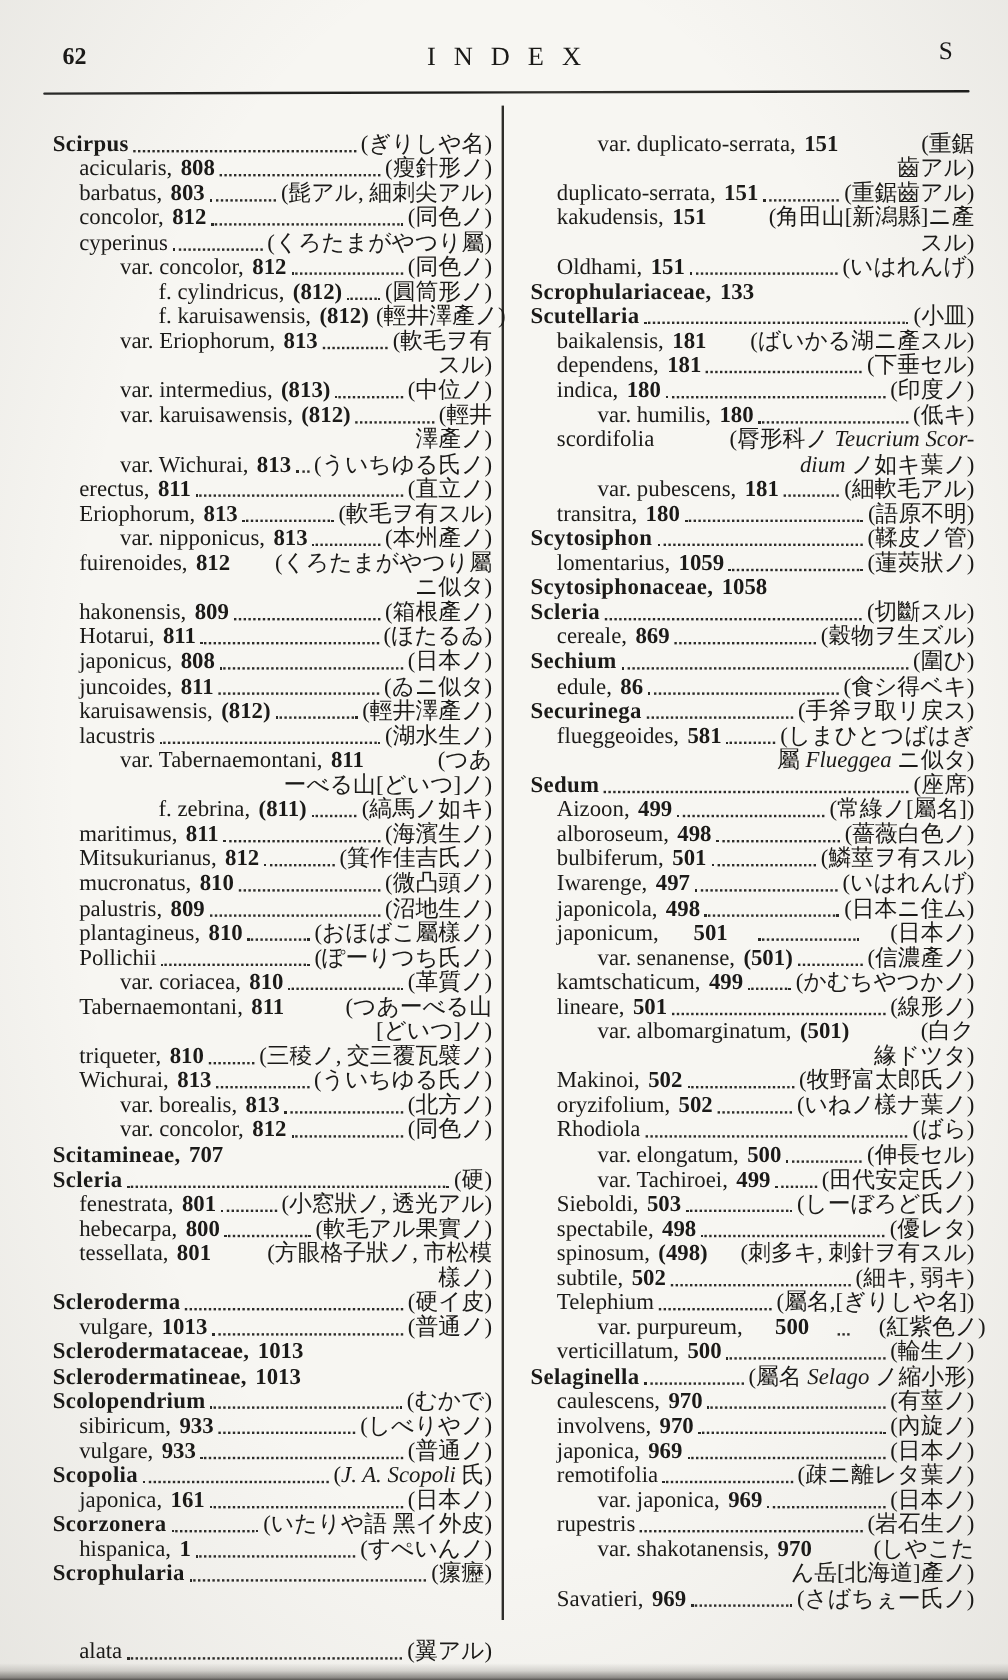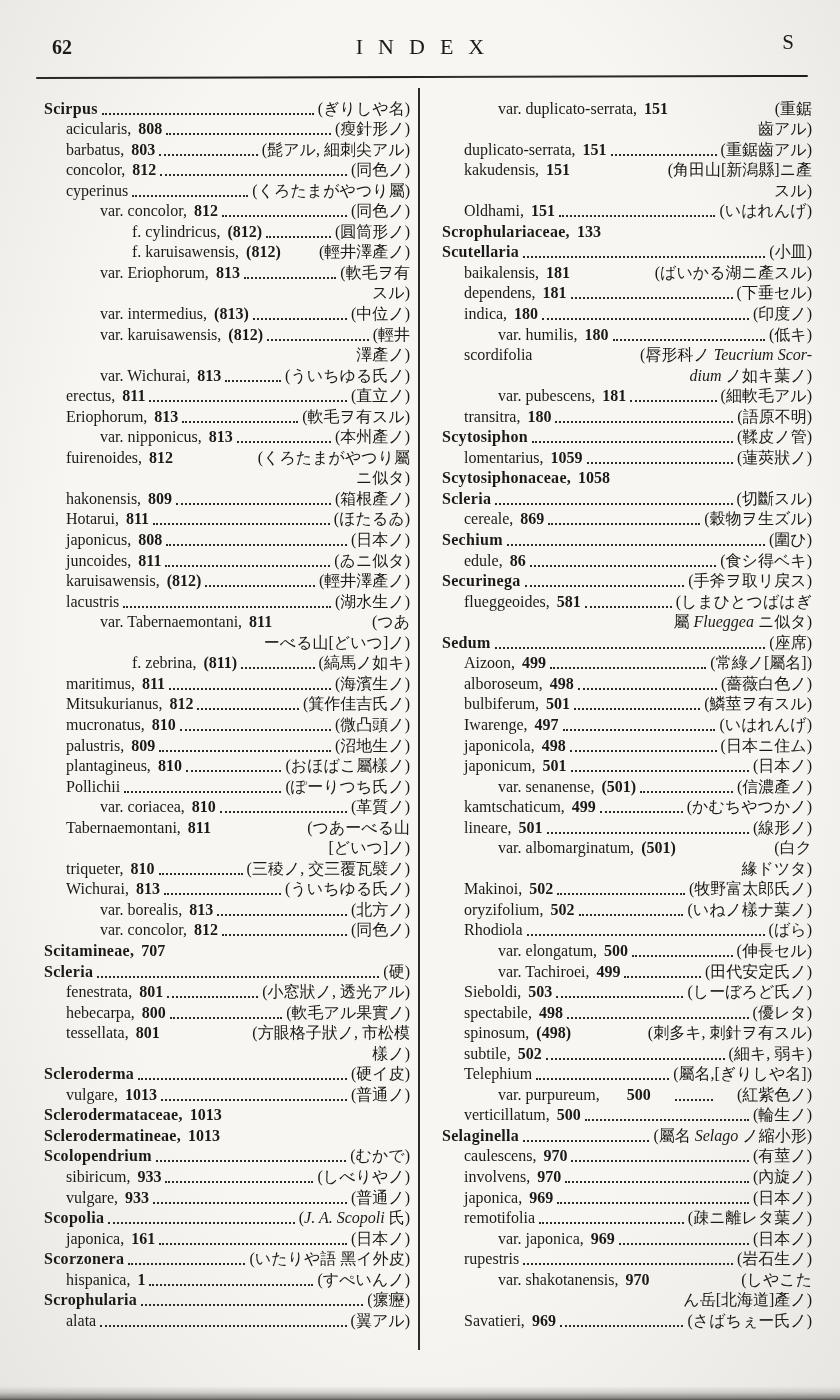--- a/index.html
+++ b/index.html
@@ -22,21 +22,21 @@
   .corner-letter{position:absolute;right:46px;top:30px;font-size:21px;}
   .header-rule{
     position:absolute;top:76px;left:36px;right:32px;height:2px;
     background:linear-gradient(to right,#2a2a28 0%,#1c1c1a 45%,#33322e 55%,#1e1e1c 100%);
     border-radius:1px;transform:rotate(-0.15deg);
   }
   .column-divider{
     position:absolute;left:418px;top:88px;height:1262px;width:2px;
     background:#2e2d2a;
   }
-  .col{position:absolute;top:98px;font-size:16px;}
+  .col{position:absolute;top:110px;font-size:19px;}
   .col-left{left:44px;width:366px;}
   .col-right{left:442px;width:370px;}
   .row{
     display:flex;align-items:flex-end;height:20.55px;
     white-space:nowrap;line-height:20px;
   }
   .nm{flex:0 0 auto;}
   .b{font-weight:700;letter-spacing:.3px;}
   .num{flex:0 0 auto;font-weight:700;margin-left:7px;}
   .leader{
@@ -385,21 +385,21 @@
       <span class="nm">hispanica,</span>
       <span class="num">1</span>
       <span class="leader"></span>
       <span class="gl">(すぺいんノ)</span>
     </div>
     <div class="row">
       <span class="nm b">Scrophularia</span>
       <span class="leader"></span>
       <span class="gl">(瘰癧)</span>
     </div>
-    <div class="row" style="padding-left: 22px;">
+    <div class="row" style="padding-left: 22px; margin-top: 44px;">
       <span class="nm">alata</span>
       <span class="leader"></span>
       <span class="gl">(翼アル)</span>
     </div>
   </div>
 <div class="col col-right" id="col-right">
     <div class="row" style="padding-left: 56px;">
       <span class="nm">var. duplicato-serrata,</span>
       <span class="num">151</span>
       <span class="sp"></span>
@@ -565,21 +565,21 @@
       <span class="num">497</span>
       <span class="leader"></span>
       <span class="gl">(いはれんげ)</span>
     </div>
     <div class="row" style="padding-left: 22px;">
       <span class="nm">japonicola,</span>
       <span class="num">498</span>
       <span class="leader"></span>
       <span class="gl">(日本ニ住ム)</span>
     </div>
-    <div class="row" style="padding-left: 22px;">
+    <div class="row" style="padding-left: 22px; gap: 22px;">
       <span class="nm">japonicum,</span>
       <span class="num">501</span>
       <span class="leader"></span>
       <span class="gl">(日本ノ)</span>
     </div>
     <div class="row" style="padding-left: 56px;">
       <span class="nm">var. senanense,</span>
       <span class="num">(501)</span>
       <span class="leader"></span>
       <span class="gl">(信濃產ノ)</span>

